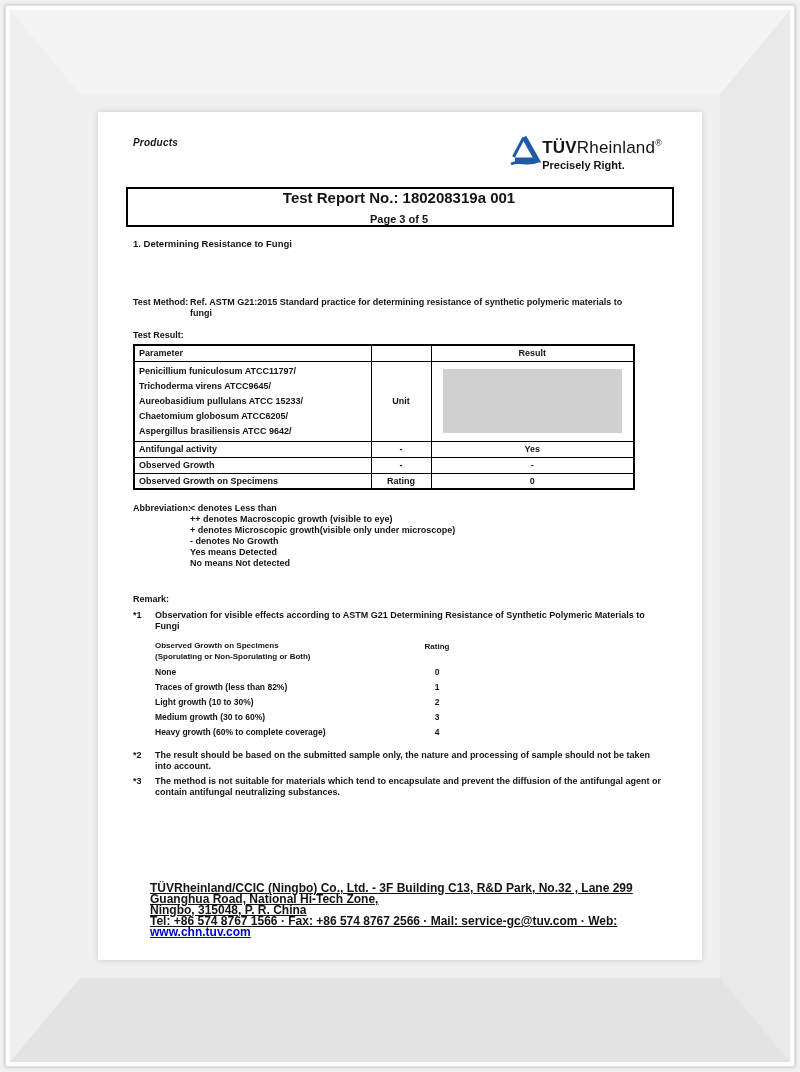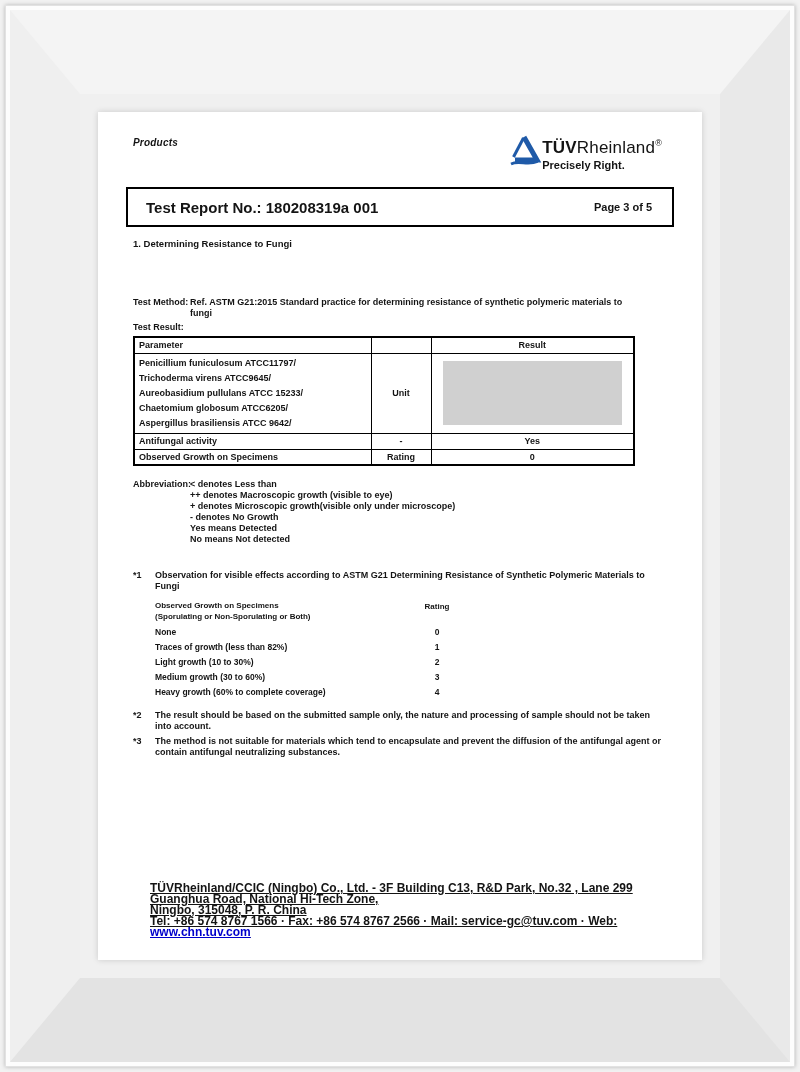--- a/index.html
+++ b/index.html
@@ -39,30 +39,31 @@
   .logo-line1 { font-size:17px; letter-spacing:.2px; line-height:19px; }
   .logo-line1 .rest { font-weight:400; }
   .logo-line1 sup { font-size:9px; font-weight:400; }
   .logo-tagline { font-size:11px; font-weight:700; margin-top:2px; }
   
   .title-box {
     margin:16px 28px 0 28px; height:40px;
     border:2px solid #000;
     display:flex; align-items:center; justify-content:space-between;
     padding:0 20px 0 18px;
+    flex-direction:column;
   }
   .title-box .report-no { font-size:15px; }
   .title-box .page-ind  { font-size:11px; }
   
   .sect { padding:11px 35px 0 35px; font-size:9px; }
   .sect-heading { font-size:9.5px; margin-bottom:6px; }
   .tm-row { display:flex;margin-top:48px; }
   .tm-label { width:57px; flex:none; }
   .tm-text { max-width:452px; font-weight:700; line-height:11px; }
-  .test-result-label { margin-top:3px; }
+  .test-result-label { margin-top:11px; }
   
   .tbl-wrap { padding:4px 0 0 35px; font-size:9px; }
   table { border-collapse:collapse; }
   .top-table td { padding:1px 4px; height:15px; }
   .top-table .lbl { width:237px; text-align:right; padding-right:5px; }
   .top-table .val { width:263px; text-align:center; border:1px solid #000; }
   .top-table tr:first-child .val { border-top-width:2px; }
   .top-table .val { border-left-width:2px; border-right-width:2px; }
   .main-table { border:2px solid #000; }
   .main-table td { border:1px solid #000; padding:1px 4px; vertical-align:middle; }
@@ -153,20 +154,25 @@
             <td class="col-res">
               <div class="redacted"></div>
             </td>
           </tr>
           <tr class="row-slim">
             <td class="col-param">Antifungal activity</td>
             <td class="col-unit">-</td>
             <td class="col-res">Yes</td>
           </tr>
           <tr class="row-slim">
+            <td class="col-param">Observed Growth</td>
+            <td class="col-unit">-</td>
+            <td class="col-res">-</td>
+          </tr>
+          <tr class="row-slim">
             <td class="col-param">Observed Growth on Specimens</td>
             <td class="col-unit">Rating</td>
             <td class="col-res">0</td>
           </tr>
         </tbody>
           </table>
       </div>
 
       <div class="abbr">
         <span class="abbr-label">Abbreviation:</span>
@@ -174,20 +180,21 @@
           <div>&lt; denotes Less than</div>
           <div>++ denotes Macroscopic growth (visible to eye)</div>
           <div>+ denotes  Microscopic growth(visible only under microscope)</div>
           <div>- denotes No Growth</div>
           <div>Yes means Detected</div>
           <div>No means Not detected</div>
         </div>
       </div>
 
       <div class="remark">
+        <div class="remark-heading">Remark:</div>
 
         <div class="rm-item">
           <span class="rm-marker">*1</span>
           <span class="rm-text">Observation for visible effects according to ASTM G21 Determining Resistance of Synthetic Polymeric Materials to Fungi</span>
         </div>
 
         <div class="rating-tbl">
           <div class="rt-row rt-head">
             <span class="rt-label">
               <span>Observed Growth on Specimens</span><br>

